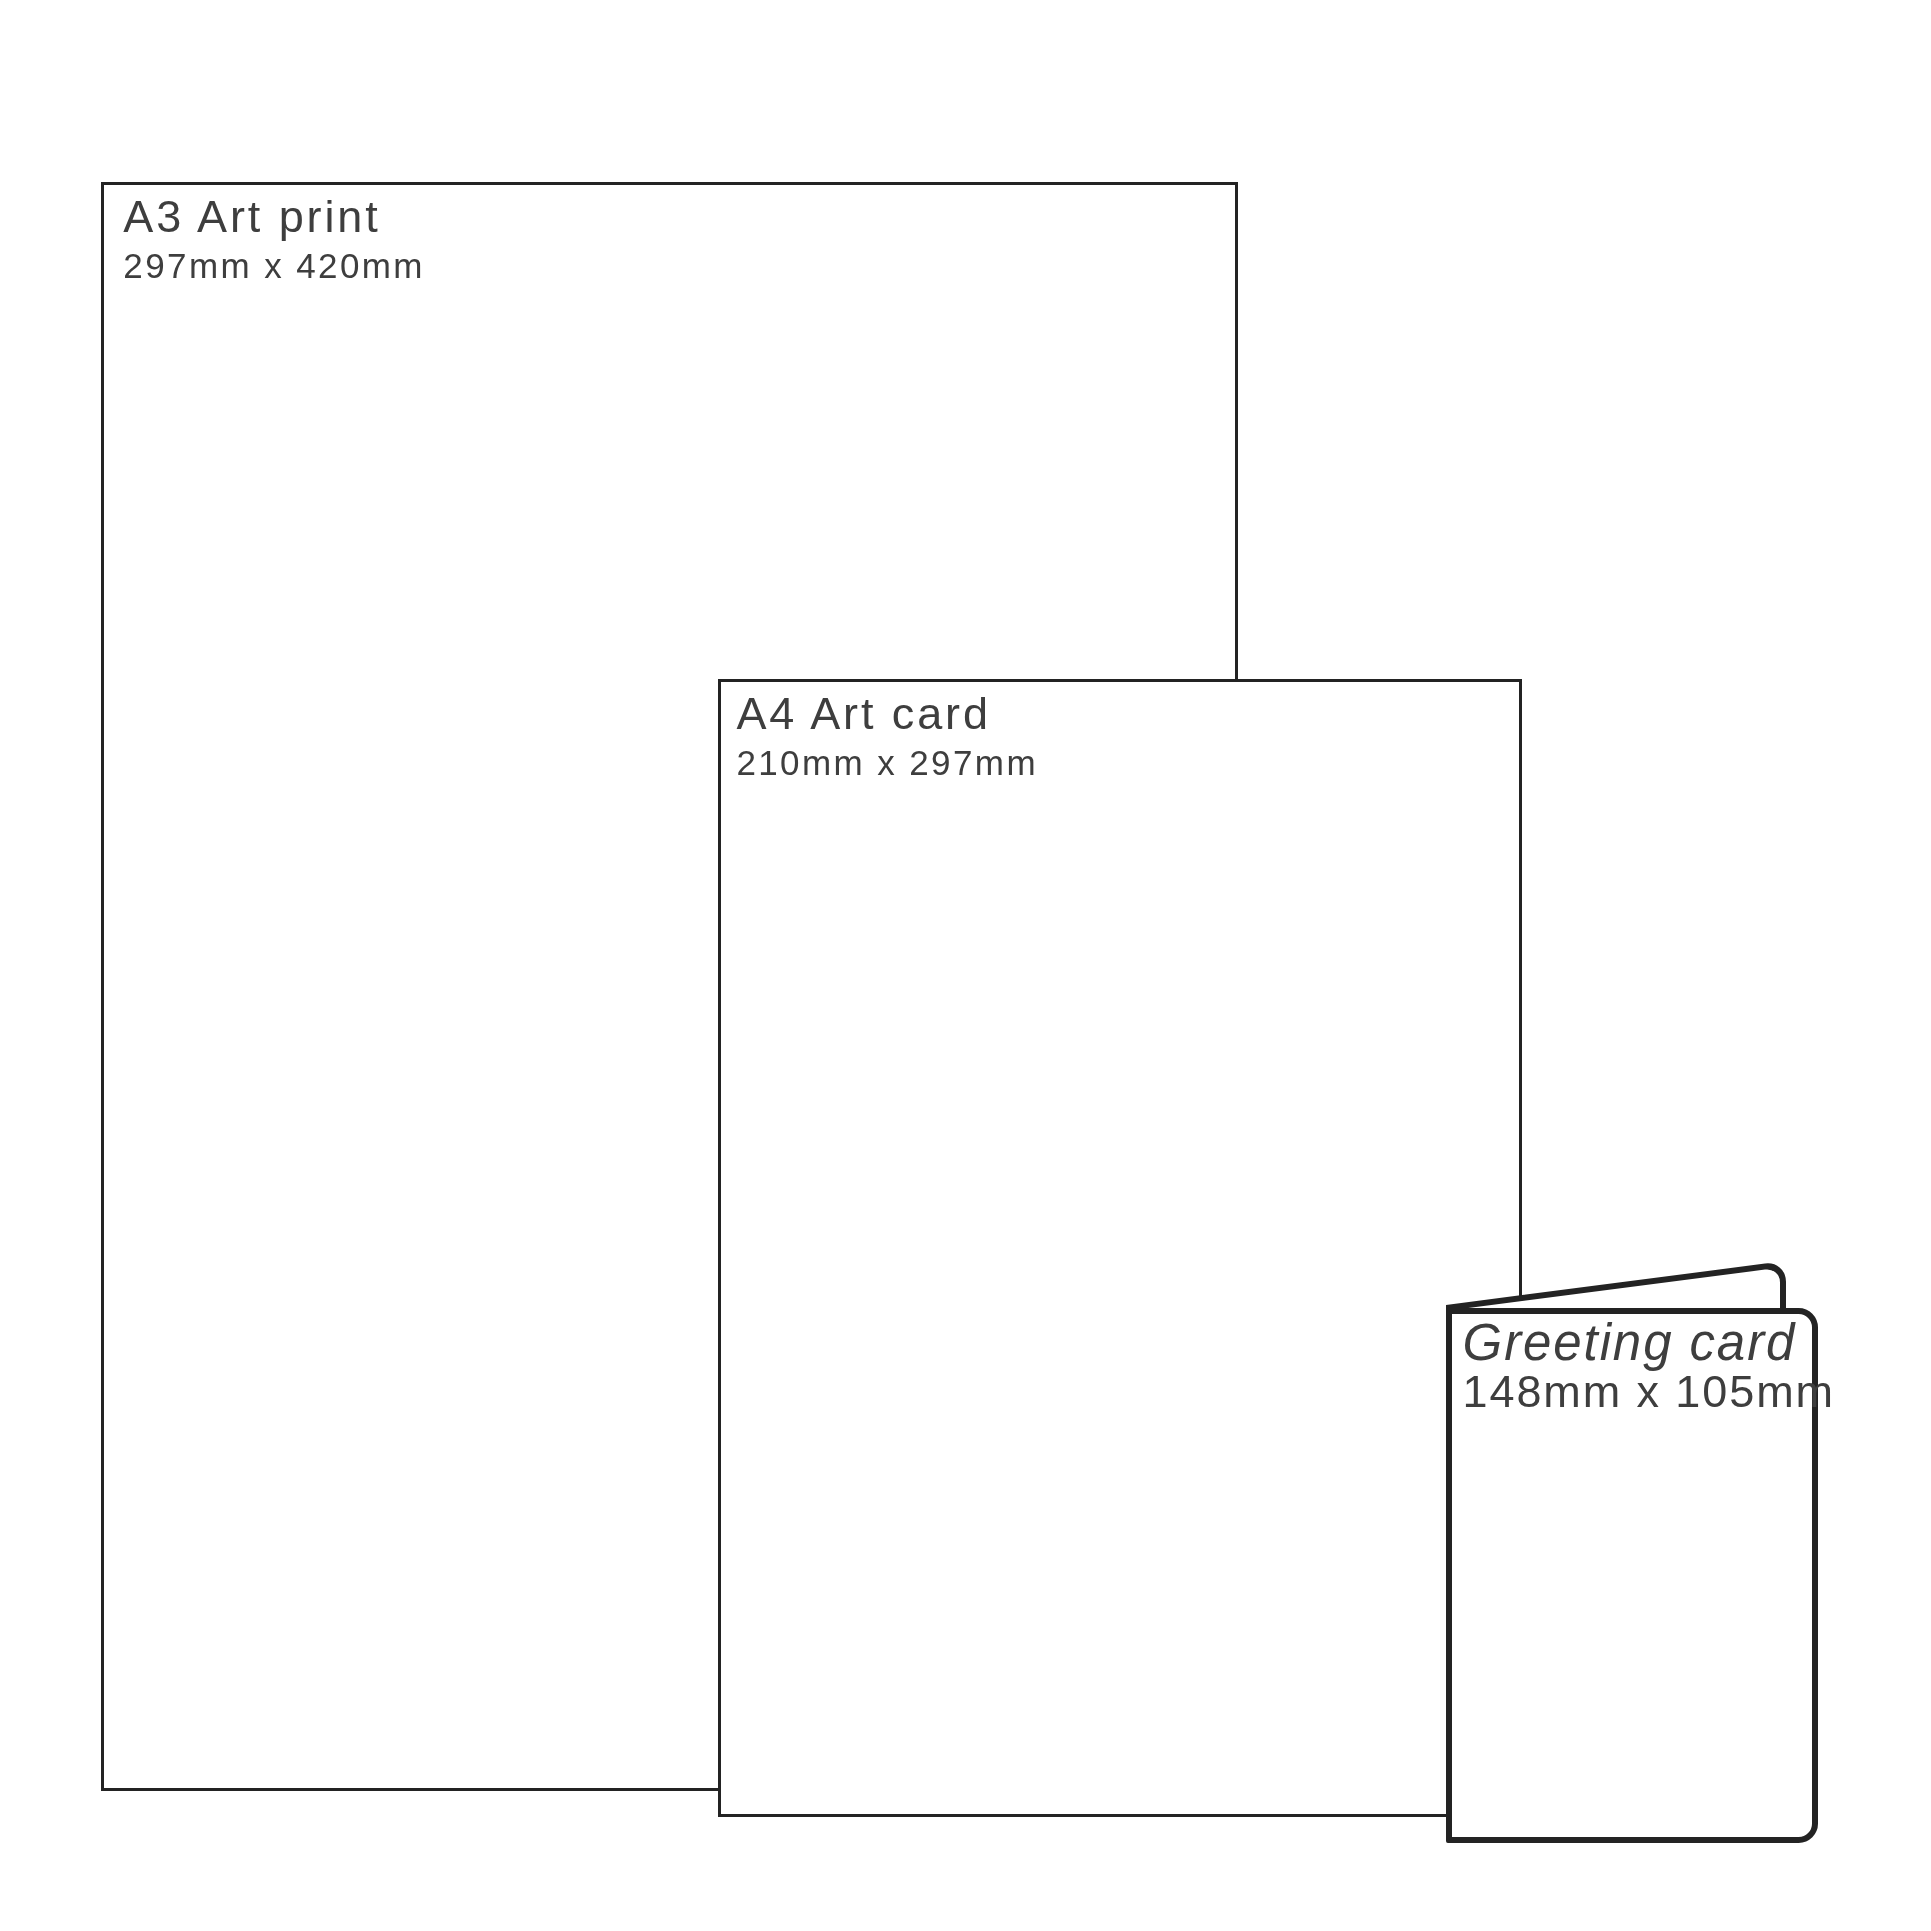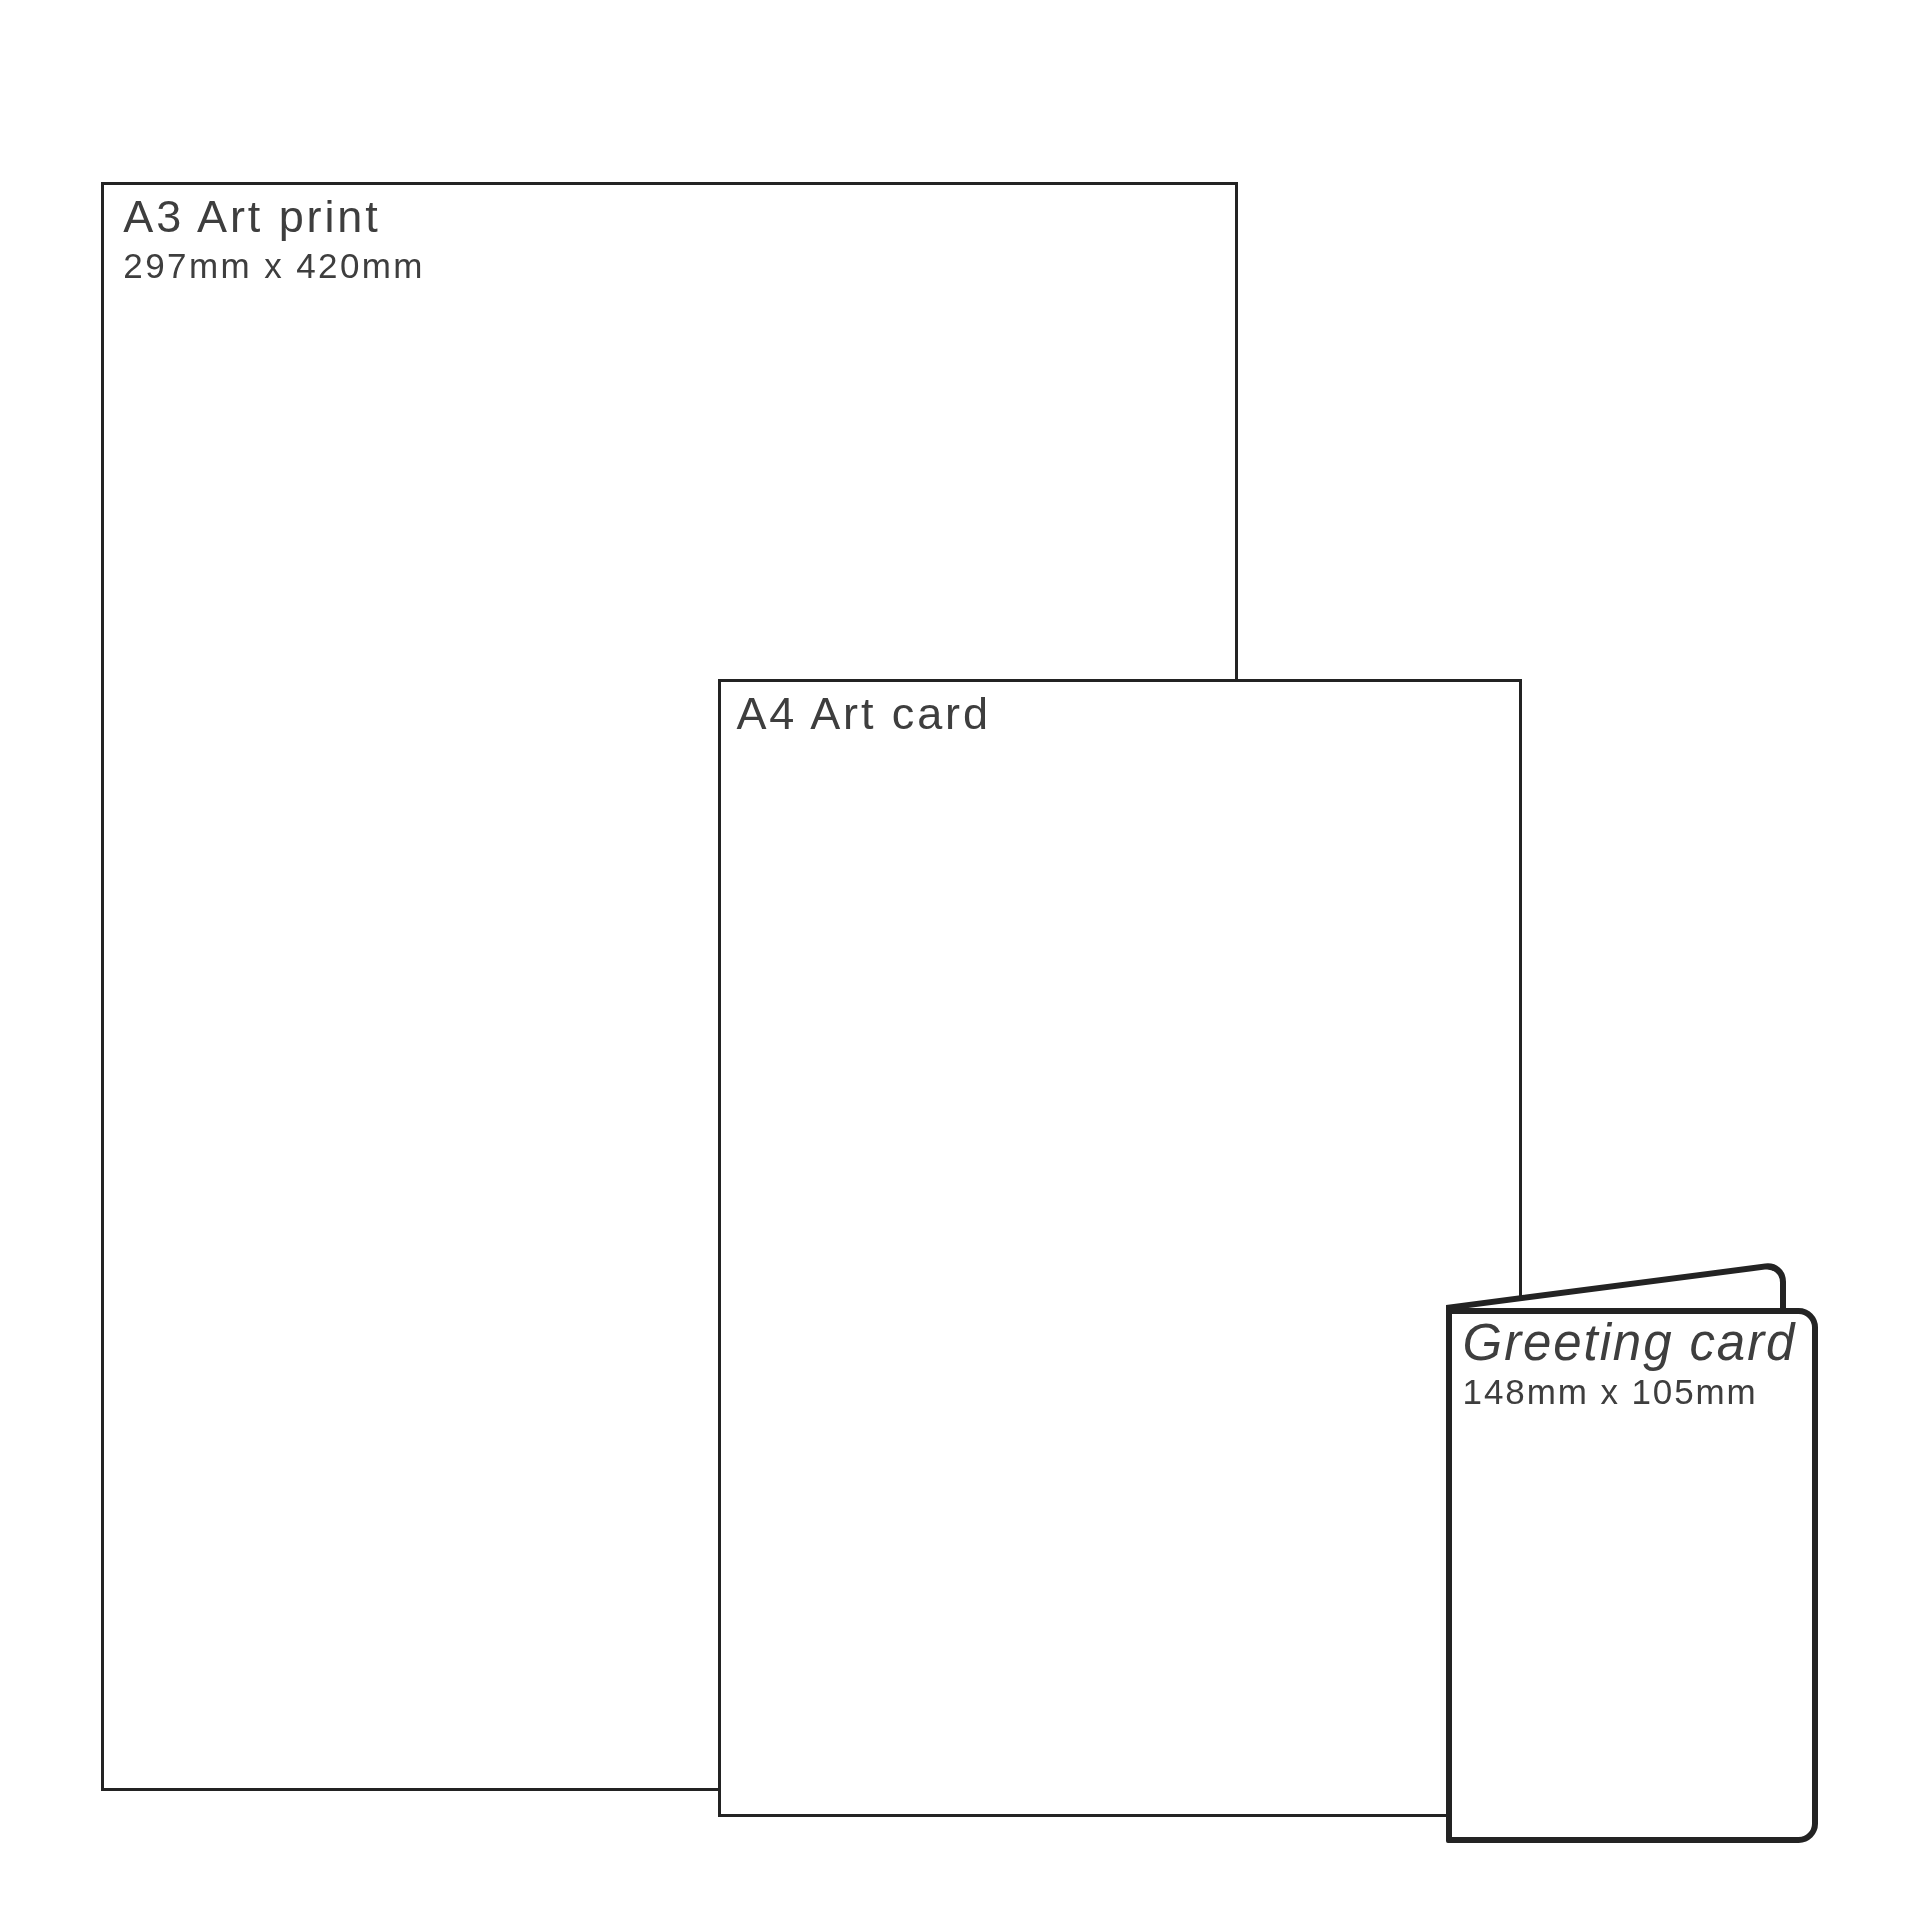--- a/index.html
+++ b/index.html
@@ -67,39 +67,40 @@
   }
   .sheet-a3 .label { left: 19.3px; top: 4.8px; }
   .sheet-a4 .label { left: 15.4px; top: 4.8px; }
   .card-front .label { left: 10.6px; top: 1.9px; }
   .card-front .label .title {
     font-size: 51px;
     letter-spacing: 1.9px;
     font-style: italic;
   }
   .card-front .label .dims {
-    font-size: 35px;
+    font-size: 45px;
     letter-spacing: 1.9px;
   }
 </style>
 </head>
 <body>
 
 <div class="stage">
 
   <div class="sheet sheet-a3">
     <div class="label">
       <div class="title">A3 Art print</div>
       <div class="dims">297mm x 420mm</div>
     </div>
   </div>
 
   <div class="sheet sheet-a4">
     <div class="label">
       <div class="title">A4 Art card</div>
+      <div class="dims">210mm x 297mm</div>
     </div>
   </div>
 
   <div class="card-back"></div>
 
   <div class="card-front">
     <div class="label">
       <div class="title">Greeting card</div>
       <div class="dims">148mm x 105mm</div>
     </div>

